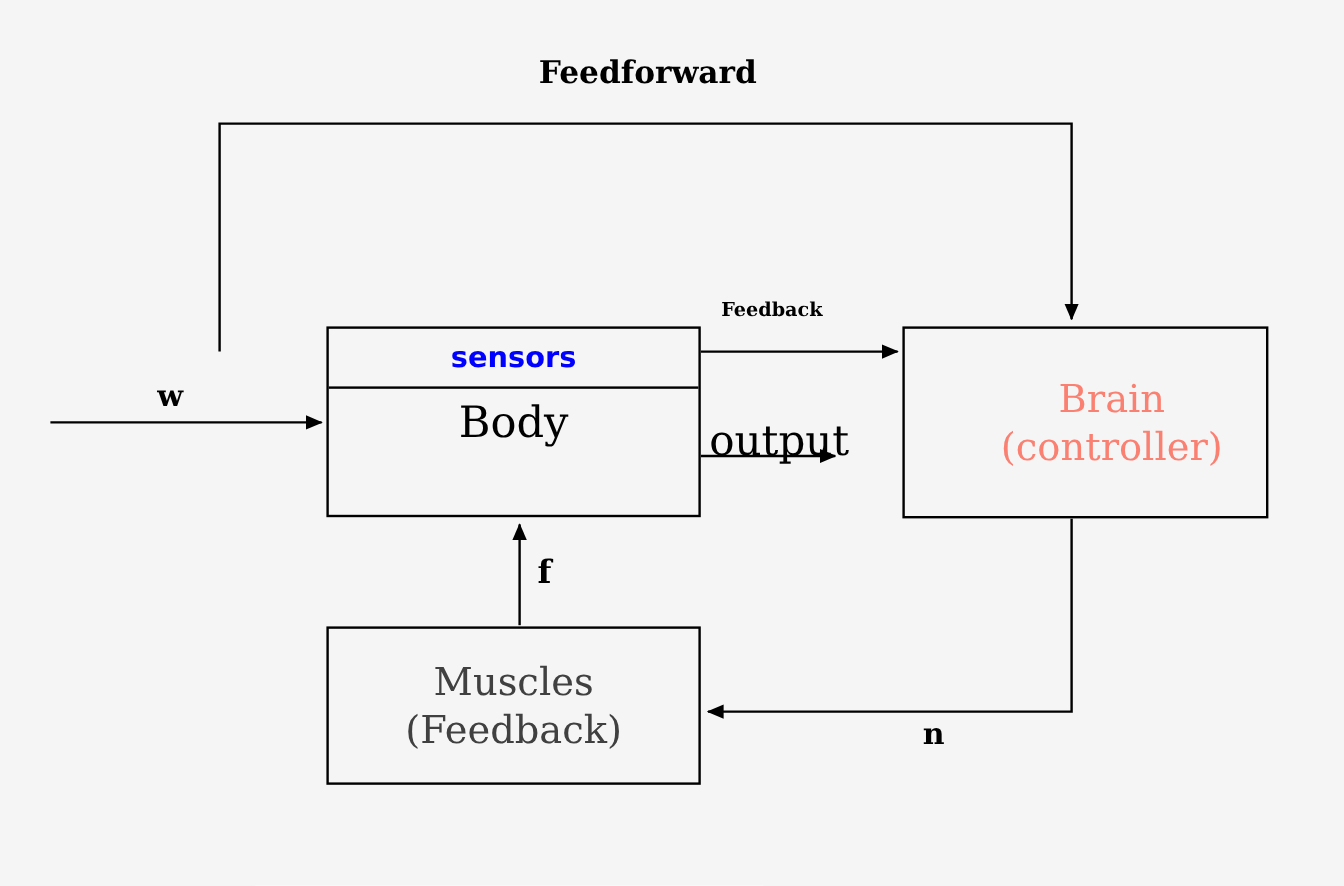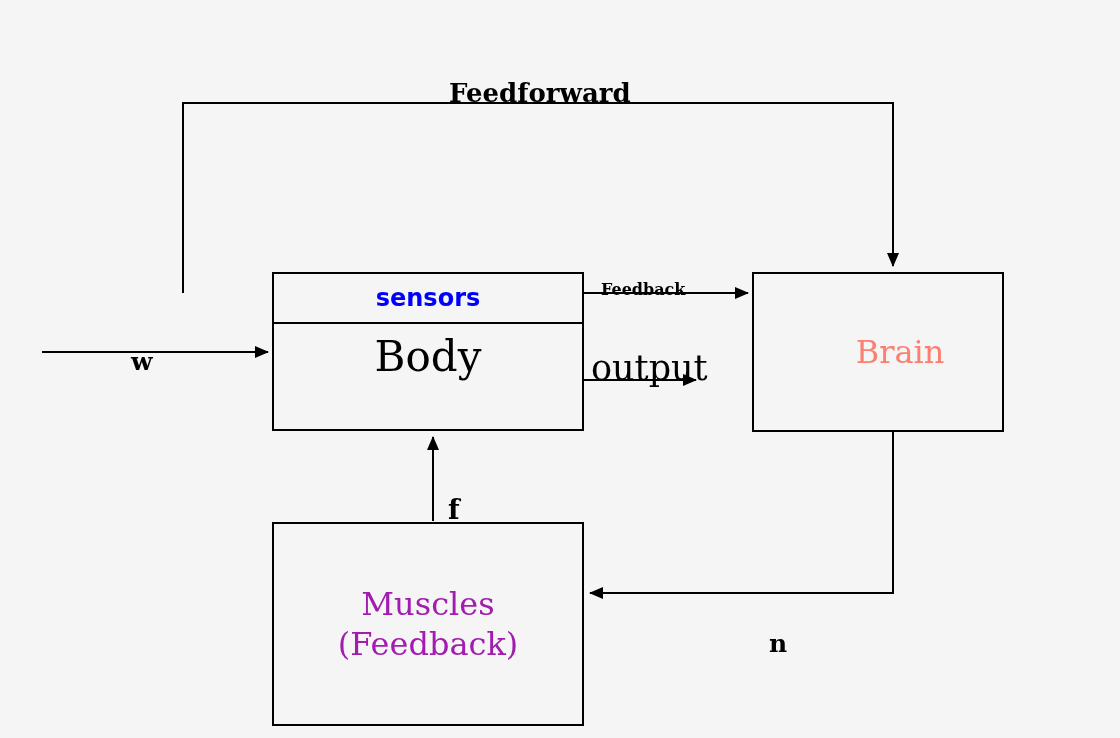--- a/index.html
+++ b/index.html
@@ -46,61 +46,60 @@
     font-weight: bold;
     font-size: 24px;
     color: #0000ff;
   }
   #body-cell {
     flex: 1;
     display: flex;
     justify-content: center;
     align-items: flex-start;
     padding-top: 8px;
-    font-size: 42px;
+    font-size: 36px;
     color: #000;
   }
   #brain-box {
     left: 752px;
     top: 272px;
-    width: 252px;
+    width: 305px;
     height: 160px;
     display: flex;
     flex-direction: column;
     justify-content: center;
     align-items: center;
     text-align: center;
     font-size: 32px;
     line-height: 40px;
     color: #fa8072;
     padding-left: 44px;
   }
   #muscles-box {
     left: 272px;
     top: 522px;
     width: 312px;
-    height: 204px;
+    height: 132px;
     display: flex;
     flex-direction: column;
     justify-content: center;
     align-items: center;
     text-align: center;
     font-size: 32px;
     line-height: 40px;
-    color: #a21caf;
+    color: #404040;
     box-sizing: border-box;
   }
   .wire-label {
     position: absolute;
     color: #000;
     white-space: nowrap;
   }
   .bold-label {
     font-weight: bold;
-    margin-top: 32px;
   }
   #feedforward-label { left: 449px; top: 46px;  font-size: 26px; }
   #feedback-label    { left: 601px; top: 248px; font-size: 16px; }
   #output-label      { left: 591px; top: 348px; font-size: 35px; }
   #w-label           { left: 131px; top: 315px; font-size: 25px; }
   #f-label           { left: 448px; top: 462px; font-size: 27px; }
   #n-label           { left: 769px; top: 597px; font-size: 25px; }
 </style>
 </head>
 <body>
@@ -125,20 +124,21 @@
     <div id="sensors-strip">
       <span>sensors</span>
     </div>
     <div id="body-cell">
       <span>Body</span>
     </div>
   </div>
 
   <div id="brain-box" class="box">
     <span>Brain</span>
+    <span>(controller)</span>
   </div>
 
   <div id="muscles-box" class="box">
     <span>Muscles</span>
     <span>(Feedback)</span>
   </div>
 
   <div id="feedforward-label" class="wire-label bold-label">Feedforward</div>
   <div id="feedback-label" class="wire-label bold-label">Feedback</div>
   <div id="output-label" class="wire-label">output</div>

